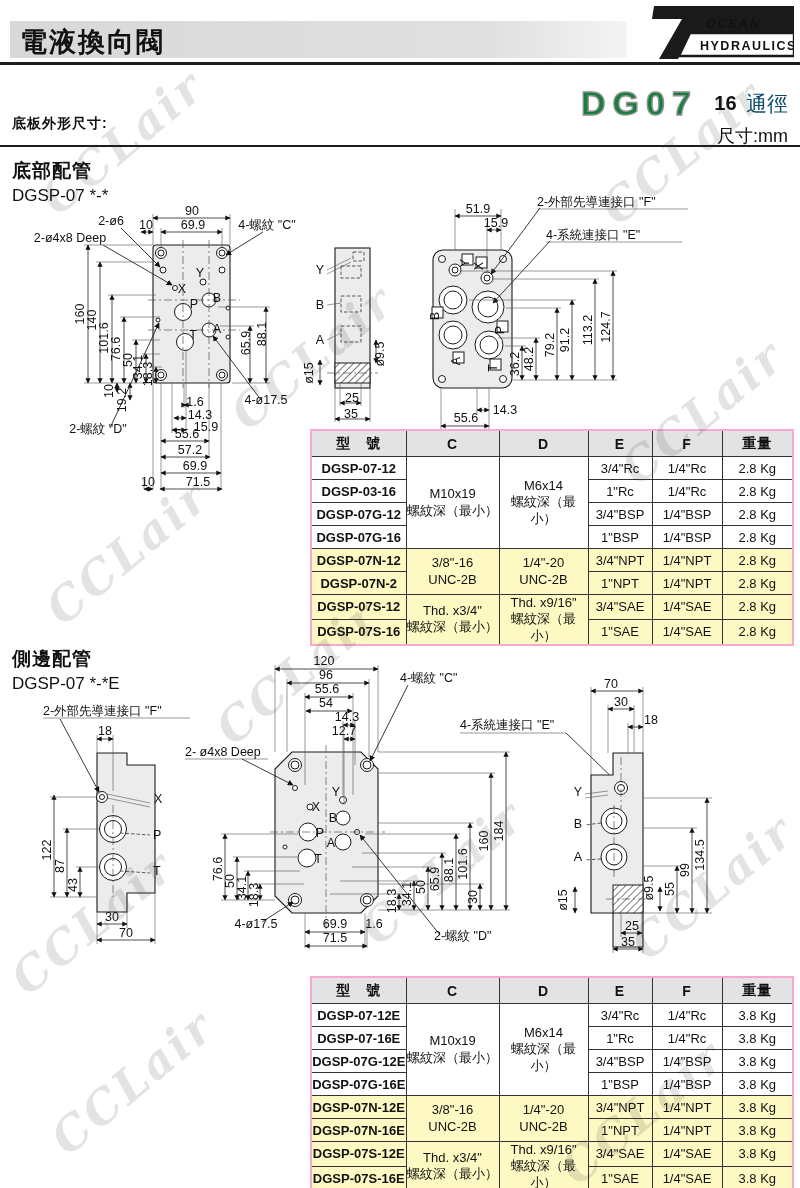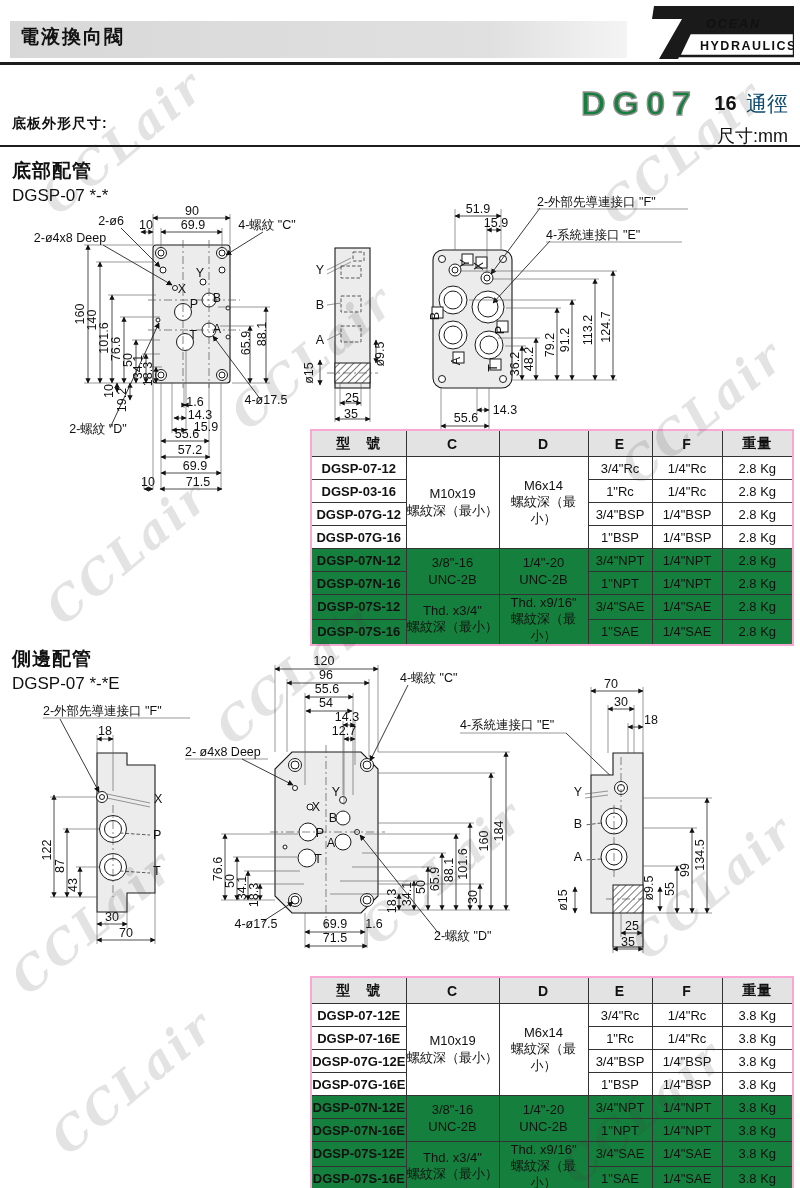--- a/index.html
+++ b/index.html
@@ -2,21 +2,21 @@
 <html><head>
 <meta charset="utf-8">
 <style>
   html,body{margin:0;padding:0;background:#fff;}
   body{width:800px;height:1188px;position:relative;overflow:hidden;
        font-family:"Liberation Sans","DejaVu Sans",sans-serif;color:#111;}
   .abs{position:absolute;}
   
   .titlebar{left:10px;top:21px;width:617px;height:37px;
     background:linear-gradient(90deg,#d8d8d8 0%,#e0e0e0 78%,#f4f4f4 100%);}
-  .title{left:20px;top:24px;font-size:19px;font-weight:bold;letter-spacing:2px;}
+  .title{left:20px;top:24px;font-size:27px;font-weight:bold;letter-spacing:2px;}
   .rule1{left:0;top:62px;width:800px;height:3px;background:#1c1c1c;}
   .rule2{left:0;top:145px;width:800px;height:2px;background:#1c1c1c;}
   .dgline{right:12px;top:84px;text-align:right;white-space:nowrap;}
   .dg{font-size:34px;font-weight:bold;letter-spacing:7px;color:#15803d;
       -webkit-text-stroke:1.4px #8f8f8f;vertical-align:middle;}
   .dgsize{font-size:20px;font-weight:bold;color:#111;margin-left:12px;vertical-align:middle;}
   .dgunit{font-size:21px;color:#0c4a6e;margin-left:5px;vertical-align:middle;}
   .subtitle{left:12px;top:115px;font-size:14px;font-weight:bold;letter-spacing:1px;}
   .unitnote{right:12px;top:124px;font-size:18px;}
   .secTitle{font-size:19px;font-weight:bold;letter-spacing:1px;}
@@ -28,21 +28,21 @@
       color:rgba(60,60,60,0.14);transform:rotate(-40deg);letter-spacing:3px;
       z-index:9;pointer-events:none;white-space:nowrap;}
   
   table.spec{position:absolute;border-collapse:collapse;border:2px solid #f9a8d4;
       background:#fff;table-layout:fixed;z-index:3;}
   table.spec th,table.spec td{border:1px solid #333;padding:0;overflow:hidden;}
   table.spec th{background:#e3e3e3;font-size:14px;height:25px;letter-spacing:1px;}
   table.spec td{font-size:13px;height:22px;text-align:center;vertical-align:middle;}
   td.m{font-weight:bold;text-align:left;padding-left:5px;font-size:13px;}
   td.merge{white-space:pre-line;line-height:1.25;font-size:12.5px;}
-  tr.sh td{background:#15803d;}
+  tr.sh td{background:#fef9c3;}
   
   svg text{font-family:"Liberation Sans","DejaVu Sans",sans-serif;font-size:12.5px;fill:#111;}
   svg{z-index:2;}
   .plate{fill:#ececec;stroke:#1a1a1a;stroke-width:1.1;}
   .hole{fill:#fff;stroke:#1a1a1a;stroke-width:1;}
   .dim{stroke:#222;stroke-width:0.8;fill:none;}
   .ext{stroke:#555;stroke-width:0.6;fill:none;}
   .ldr{stroke:#222;stroke-width:0.9;fill:none;}
   .cl{stroke:#555;stroke-width:0.7;fill:none;stroke-dasharray:8 3 2 3;}
   .dr{fill:none;stroke:#333;stroke-width:0.8;stroke-dasharray:3.5 2;}
@@ -361,21 +361,21 @@
     <td class="m">DGSP-07N-12</td>
     <td class="merge" rowspan="2">3/8"-16
 UNC-2B</td>
     <td class="merge" rowspan="2">1/4"-20
 UNC-2B</td>
     <td>3/4"NPT</td>
         <td>1/4"NPT</td>
         <td>2.8 Kg</td>
   </tr>
   <tr class="sh">
-        <td class="m">DGSP-07N-16</td>
+        <td class="m">DGSP-07N-2</td>
         <td>1"NPT</td>
         <td>1/4"NPT</td>
         <td>2.8 Kg</td>
       </tr>
   <tr class="sh">
     <td class="m">DGSP-07S-12</td>
     <td class="merge" rowspan="2">Thd. x3/4"
 螺紋深（最小）</td>
     <td class="merge" rowspan="2">Thd. x9/16"
 螺紋深（最小）</td>

